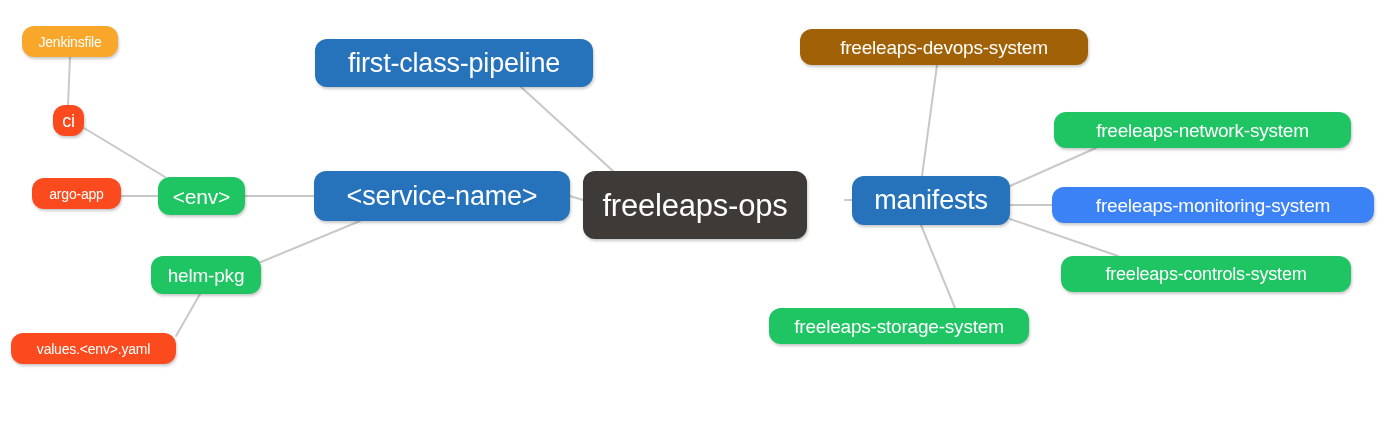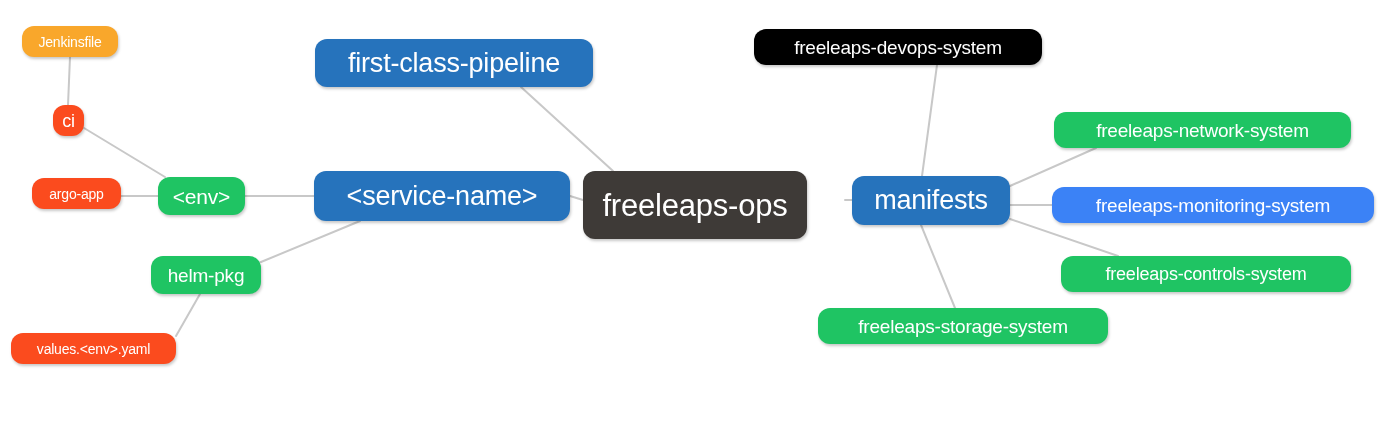--- a/index.html
+++ b/index.html
@@ -85,29 +85,29 @@
       </div>
       <div class="node" style="left: 314px; top: 171px; width: 256px; height: 50px; background: rgb(38, 115, 188); font-size: 27px;">
         <span>&lt;service-name&gt;</span>
       </div>
       <div class="node" style="left: 583px; top: 171px; width: 224px; height: 68px; background: rgb(62, 58, 55); font-size: 31px;">
         <span>freeleaps-ops</span>
       </div>
       <div class="node" style="left: 852px; top: 176px; width: 158px; height: 49px; background: rgb(38, 115, 188); font-size: 27px;">
         <span>manifests</span>
       </div>
-      <div class="node" style="left: 754px; top: 29px; width: 288px; height: 36px; background: #000000; font-size: 19px;">
+      <div class="node" style="left: 800px; top: 29px; width: 288px; height: 36px; background: #a16207; font-size: 19px;">
         <span>freeleaps-devops-system</span>
       </div>
       <div class="node" style="left: 1054px; top: 112px; width: 297px; height: 36px; background: rgb(31, 196, 99); font-size: 19px;">
         <span>freeleaps-network-system</span>
       </div>
       <div class="node" style="left: 1052px; top: 187px; width: 322px; height: 36px; background: #3b82f6; font-size: 19px;">
         <span>freeleaps-monitoring-system</span>
       </div>
       <div class="node" style="left: 1061px; top: 256px; width: 290px; height: 36px; background: rgb(31, 196, 99); font-size: 18px;">
         <span>freeleaps-controls-system</span>
       </div>
-      <div class="node" style="left: 818px; top: 308px; width: 290px; height: 36px; background: rgb(31, 196, 99); font-size: 19px;">
+      <div class="node" style="left: 769px; top: 308px; width: 260px; height: 36px; background: rgb(31, 196, 99); font-size: 19px;">
         <span>freeleaps-storage-system</span>
       </div>
     </div>
 </div>
 
 </body></html>

